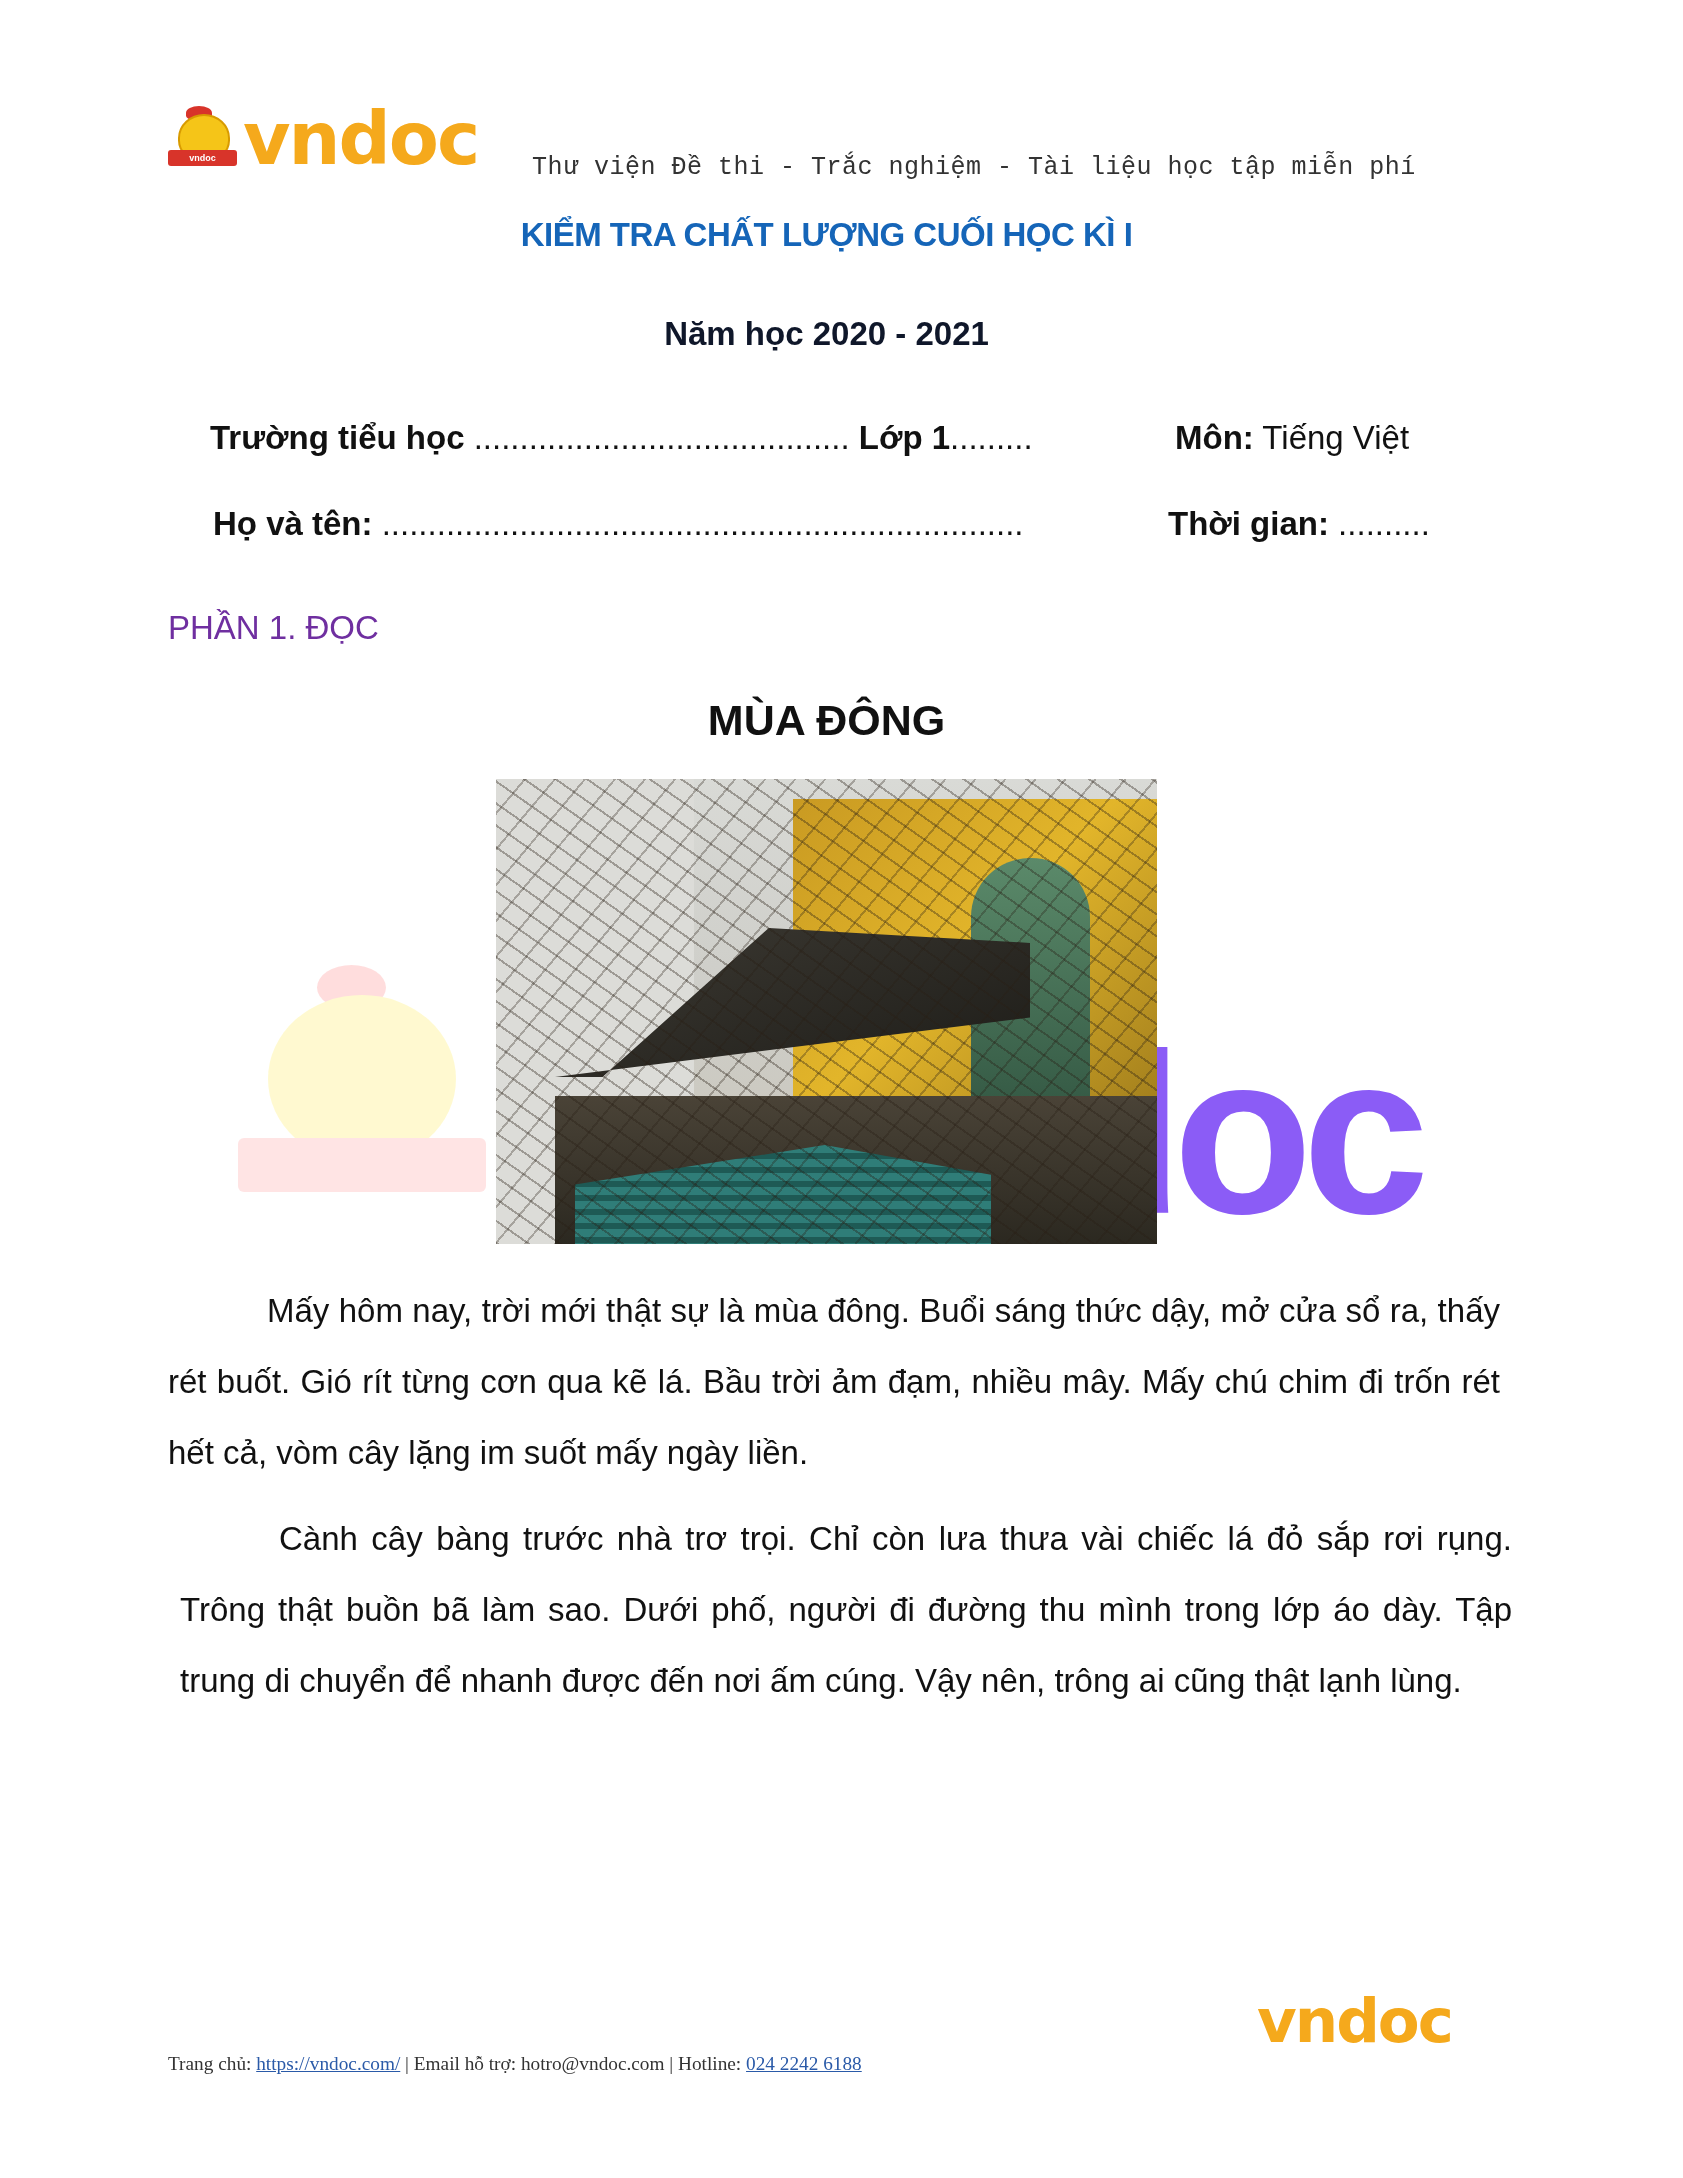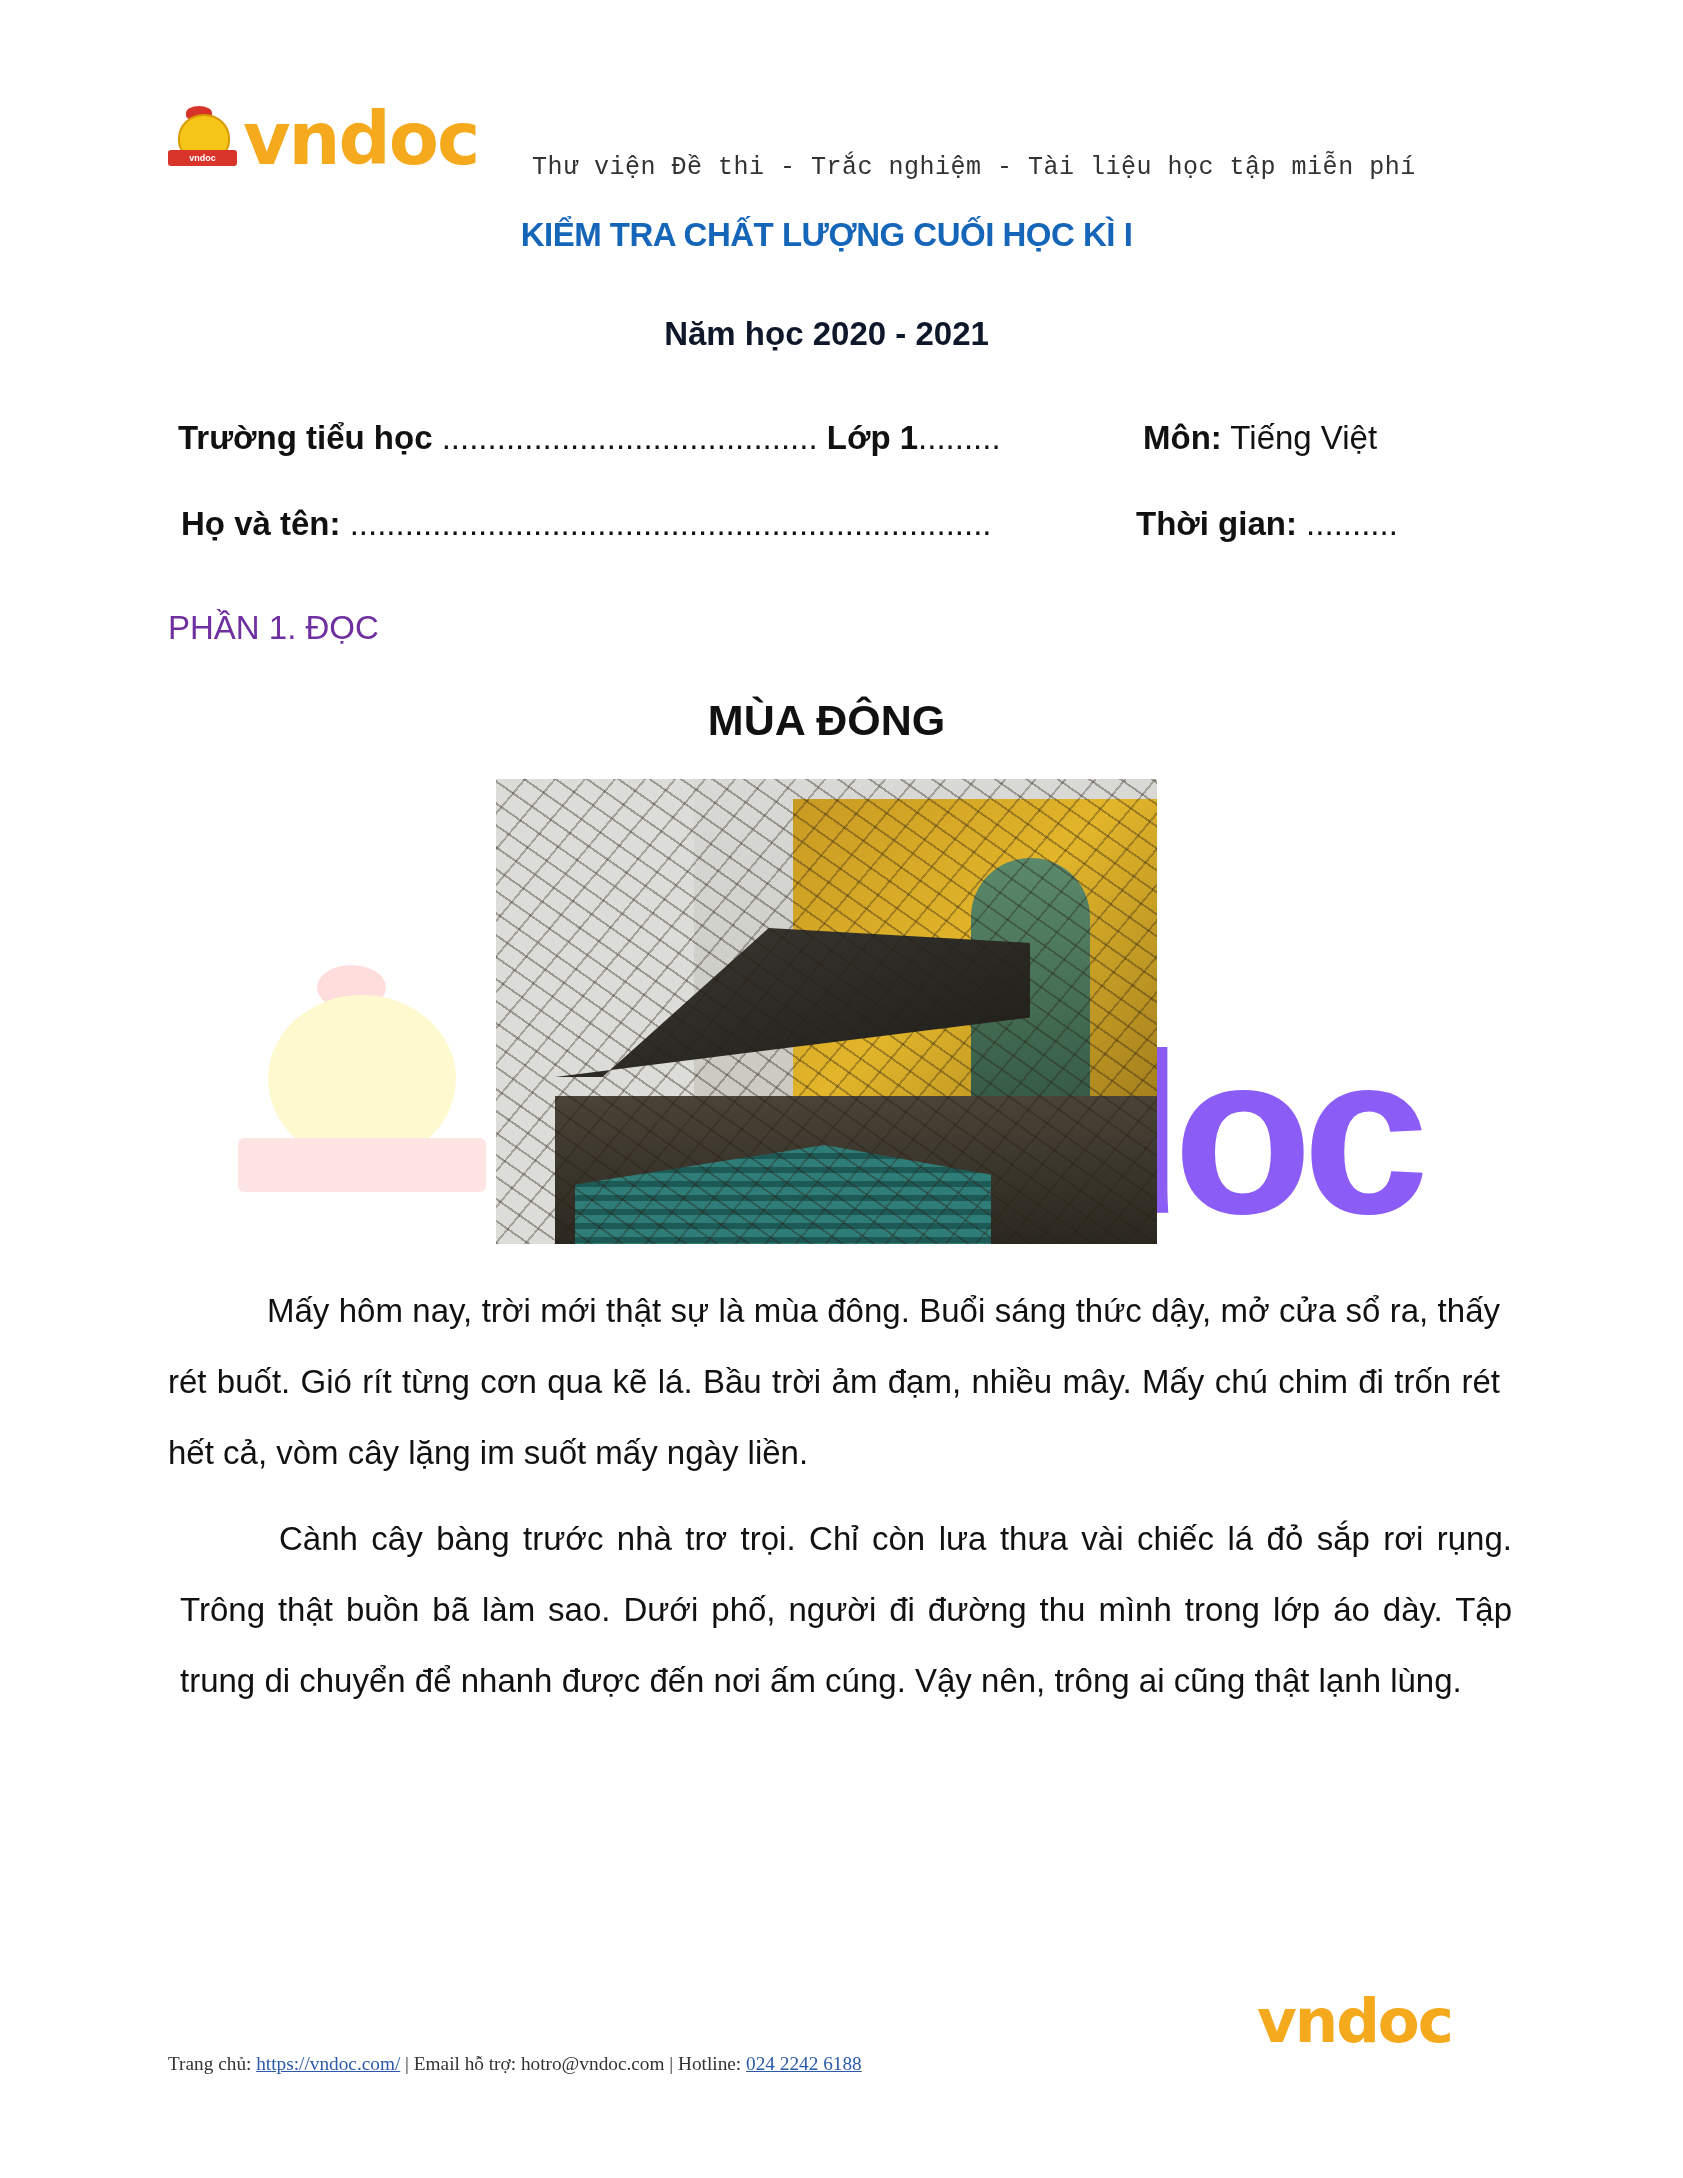--- a/index.html
+++ b/index.html
@@ -61,21 +61,21 @@
       left: 0; width: 1653px; top: 216px; text-align: center;
       font-size: 33px; font-weight: bold; color: #1565b8;
       letter-spacing: -0.5px;
     }
     .year {
       left: 0; width: 1653px; top: 315px; text-align: center;
       font-size: 33px; font-weight: bold; color: #0f172a;
     }
 
     .info-row {
-      font-size: 33px; white-space: nowrap;
+      font-size: 33px; white-space: nowrap; margin-left: 32px;
     }
     .info-row b { font-weight: bold; }
     .row1-left { left: 178px; top: 419px; }
     .row1-right { left: 1143px; top: 419px; }
     .row2-left { left: 181px; top: 505px; }
     .row2-right { left: 1136px; top: 505px; }
 
     .section-head {
       left: 168px; top: 609px;
       font-size: 33px; font-weight: normal; color: #6f2fa0;

